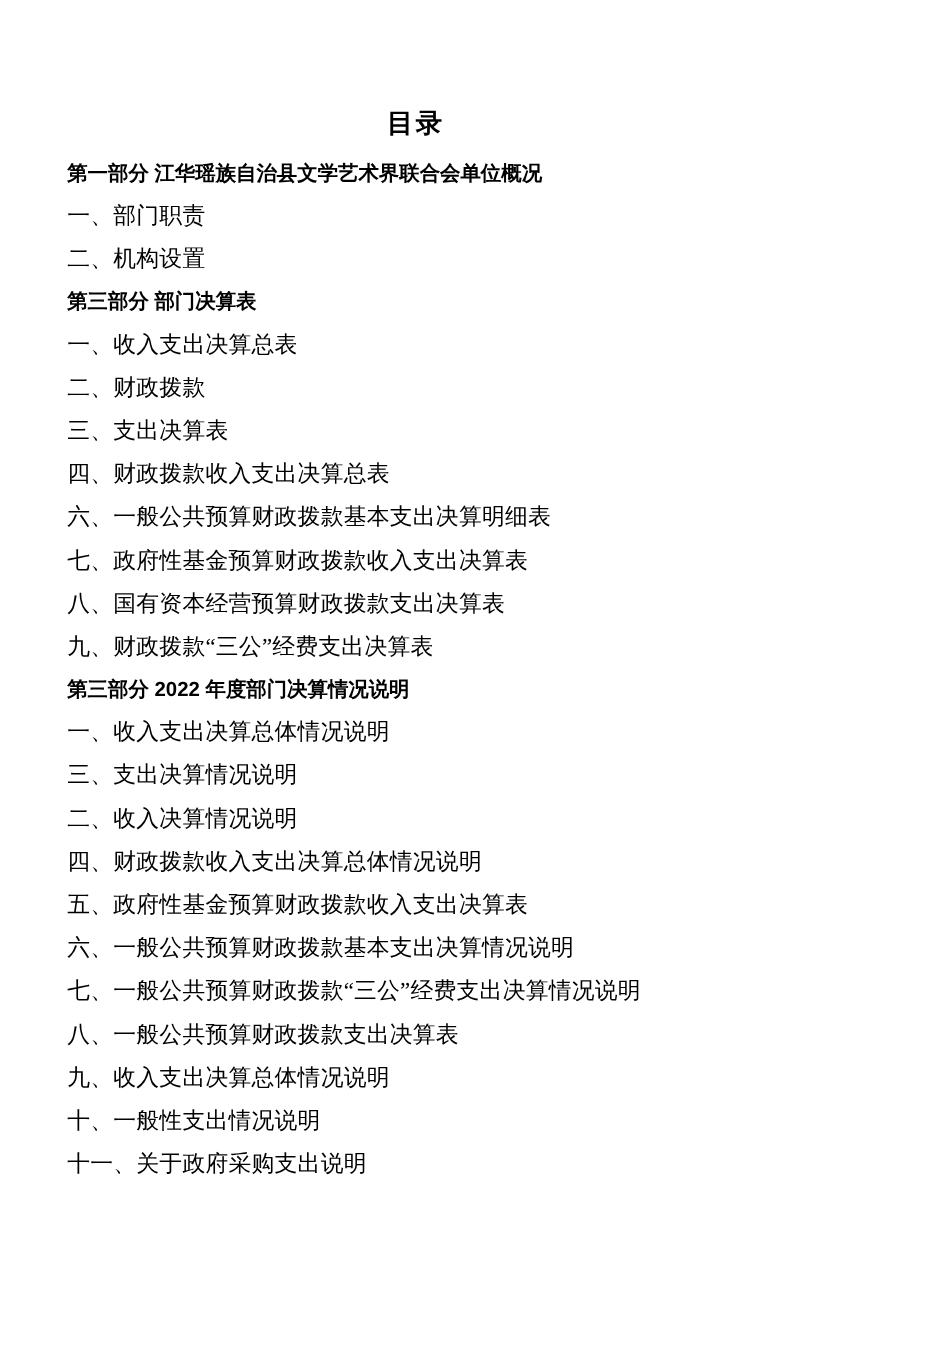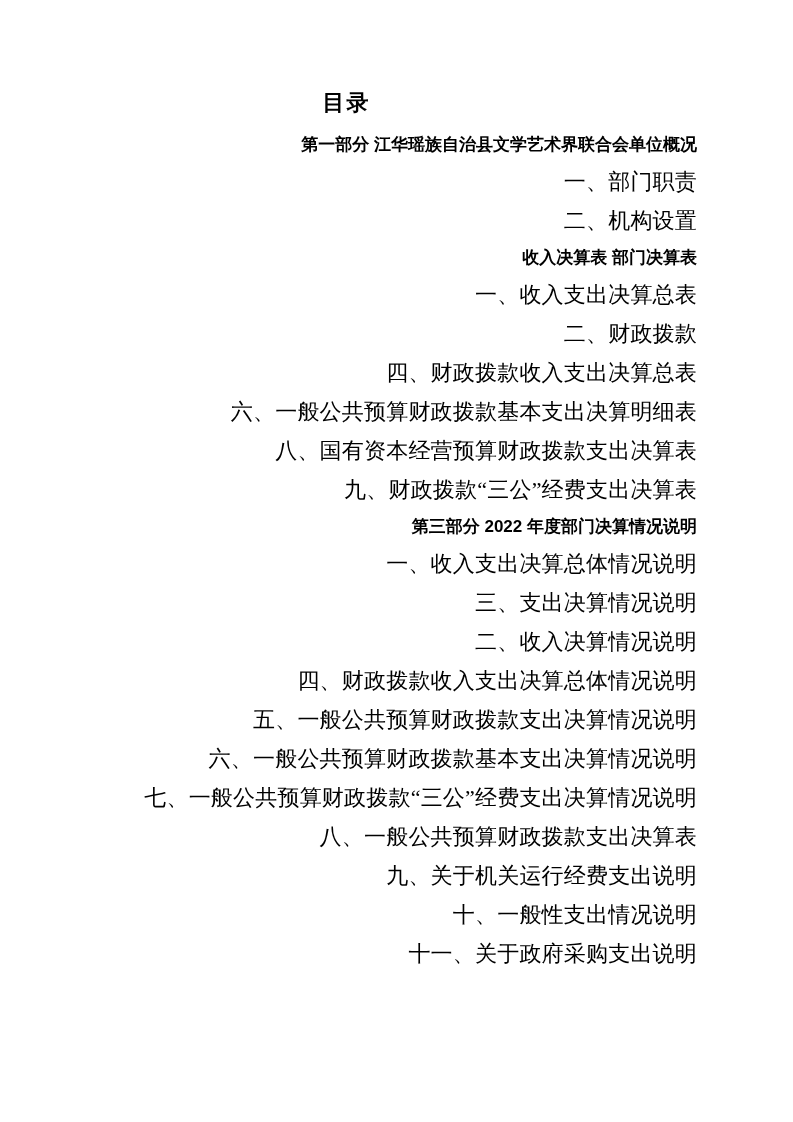--- a/index.html
+++ b/index.html
@@ -34,59 +34,60 @@
   .toc {
     margin: 0;
     padding: 0;
     list-style: none;
   }
   .toc-entry {
     font-size: 17px;
     line-height: 1.0;
     margin: 0 0 17px 0;
     white-space: nowrap;
-    text-align: right;
   }
   .toc-entry.section {
     font-weight: bold;
     font-family: "Liberation Sans", "DejaVu Sans", sans-serif;
     font-size: 17px;
     letter-spacing: 0px;
     margin-bottom: 18px;
   }
   .toc-entry.item {
     font-family: "Liberation Serif", "DejaVu Serif", serif;
-    font-size: 22px;
+    font-size: 19px;
     letter-spacing: 0.2px;
   }
   .spacer-top { height: 4px; }
 </style>
 </head>
 <body>
 
 <div class="page">
   <h1 class="doc-title">目录</h1>
   <div class="spacer-top"></div>
   <ul class="toc" id="toc-list">
       <li class="toc-entry section">第一部分 江华瑶族自治县文学艺术界联合会单位概况</li>
       <li class="toc-entry item">一、部门职责</li>
       <li class="toc-entry item">二、机构设置</li>
-      <li class="toc-entry section">收入决算表 部门决算表</li>
+      <li class="toc-entry section">第三部分 部门决算表</li>
       <li class="toc-entry item">一、收入支出决算总表</li>
       <li class="toc-entry item">二、财政拨款</li>
+      <li class="toc-entry item">三、支出决算表</li>
       <li class="toc-entry item">四、财政拨款收入支出决算总表</li>
       <li class="toc-entry item">六、一般公共预算财政拨款基本支出决算明细表</li>
+      <li class="toc-entry item">七、政府性基金预算财政拨款收入支出决算表</li>
       <li class="toc-entry item">八、国有资本经营预算财政拨款支出决算表</li>
       <li class="toc-entry item">九、财政拨款“三公”经费支出决算表</li>
       <li class="toc-entry section">第三部分 2022 年度部门决算情况说明</li>
       <li class="toc-entry item">一、收入支出决算总体情况说明</li>
       <li class="toc-entry item">三、支出决算情况说明</li>
       <li class="toc-entry item">二、收入决算情况说明</li>
       <li class="toc-entry item">四、财政拨款收入支出决算总体情况说明</li>
-      <li class="toc-entry item">五、一般公共预算财政拨款支出决算情况说明</li>
+      <li class="toc-entry item">五、政府性基金预算财政拨款收入支出决算表</li>
       <li class="toc-entry item">六、一般公共预算财政拨款基本支出决算情况说明</li>
       <li class="toc-entry item">七、一般公共预算财政拨款“三公”经费支出决算情况说明</li>
       <li class="toc-entry item">八、一般公共预算财政拨款支出决算表</li>
-      <li class="toc-entry item">九、关于机关运行经费支出说明</li>
+      <li class="toc-entry item">九、收入支出决算总体情况说明</li>
       <li class="toc-entry item">十、一般性支出情况说明</li>
       <li class="toc-entry item">十一、关于政府采购支出说明</li>
     </ul>
 </div>
 
 </body></html>

